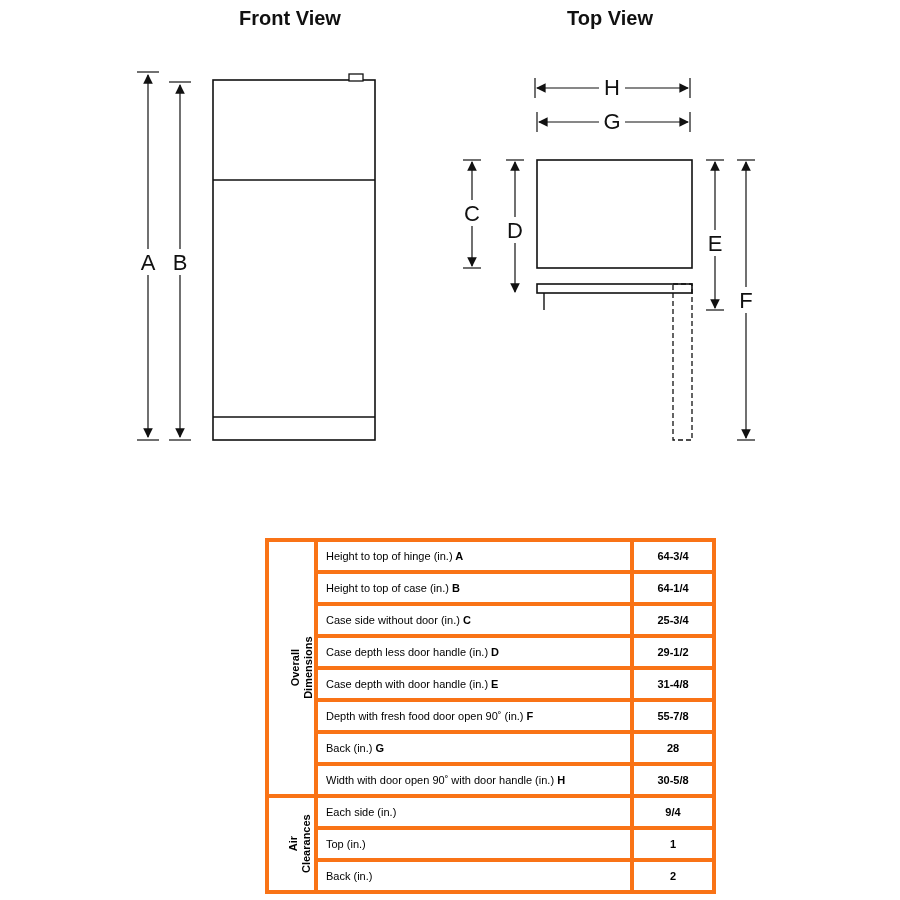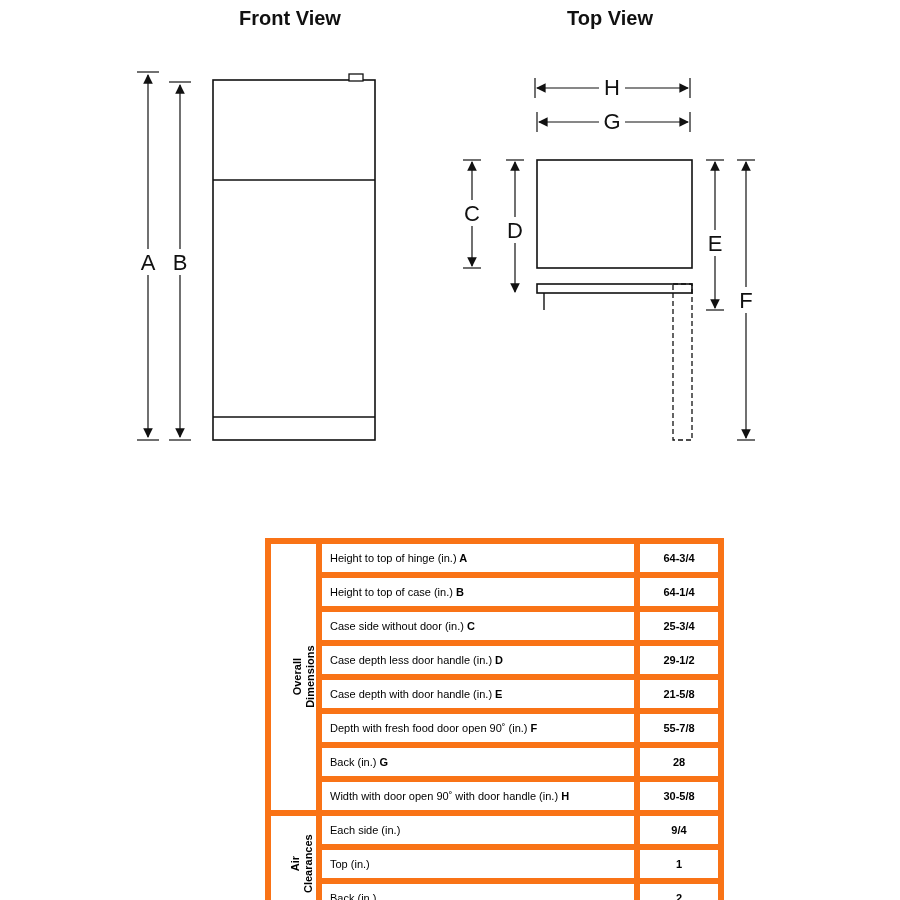--- a/index.html
+++ b/index.html
@@ -12,21 +12,21 @@
   .view-title{font-size:20px;font-weight:700;}
   .dim-letter{font-size:22px;font-weight:400;}
 
   
   .spec-table{
     position:absolute;left:265px;top:538px;
     border-collapse:collapse;table-layout:fixed;width:425px;
     border:2px solid #000;
   }
   .spec-table td{
-    border:6px solid #f97316;height:26px;font-size:11px;color:#000;
+    border:4px solid #f97316;height:26px;font-size:11px;color:#000;
     vertical-align:middle;overflow:hidden;white-space:nowrap;
   }
   .group-cell{width:43px;text-align:center;}
   .label-cell{width:300px;padding:0 4px 0 8px;}
   .value-cell{width:76px;text-align:center;font-weight:700;}
   .letter{font-weight:700;}
   .rot{
     display:inline-block;transform:rotate(-90deg);
     white-space:pre-line;font-weight:700;font-size:11px;line-height:1.15;text-align:center;
   }
@@ -130,21 +130,21 @@
       <tr>
         <td class="label-cell"><span>Case side without door (in.)</span><span class="letter"> C</span></td>
         <td class="value-cell">25-3/4</td>
       </tr>
       <tr>
         <td class="label-cell"><span>Case depth less door handle (in.)</span><span class="letter"> D</span></td>
         <td class="value-cell">29-1/2</td>
       </tr>
       <tr>
         <td class="label-cell"><span>Case depth with door handle (in.)</span><span class="letter"> E</span></td>
-        <td class="value-cell">21-5/8</td>
+        <td class="value-cell">31-4/8</td>
       </tr>
       <tr>
         <td class="label-cell"><span>Depth with fresh food door open 90˚ (in.)</span><span class="letter"> F</span></td>
         <td class="value-cell">55-7/8</td>
       </tr>
       <tr>
         <td class="label-cell"><span>Back (in.)</span><span class="letter"> G</span></td>
         <td class="value-cell">28</td>
       </tr>
       <tr>

